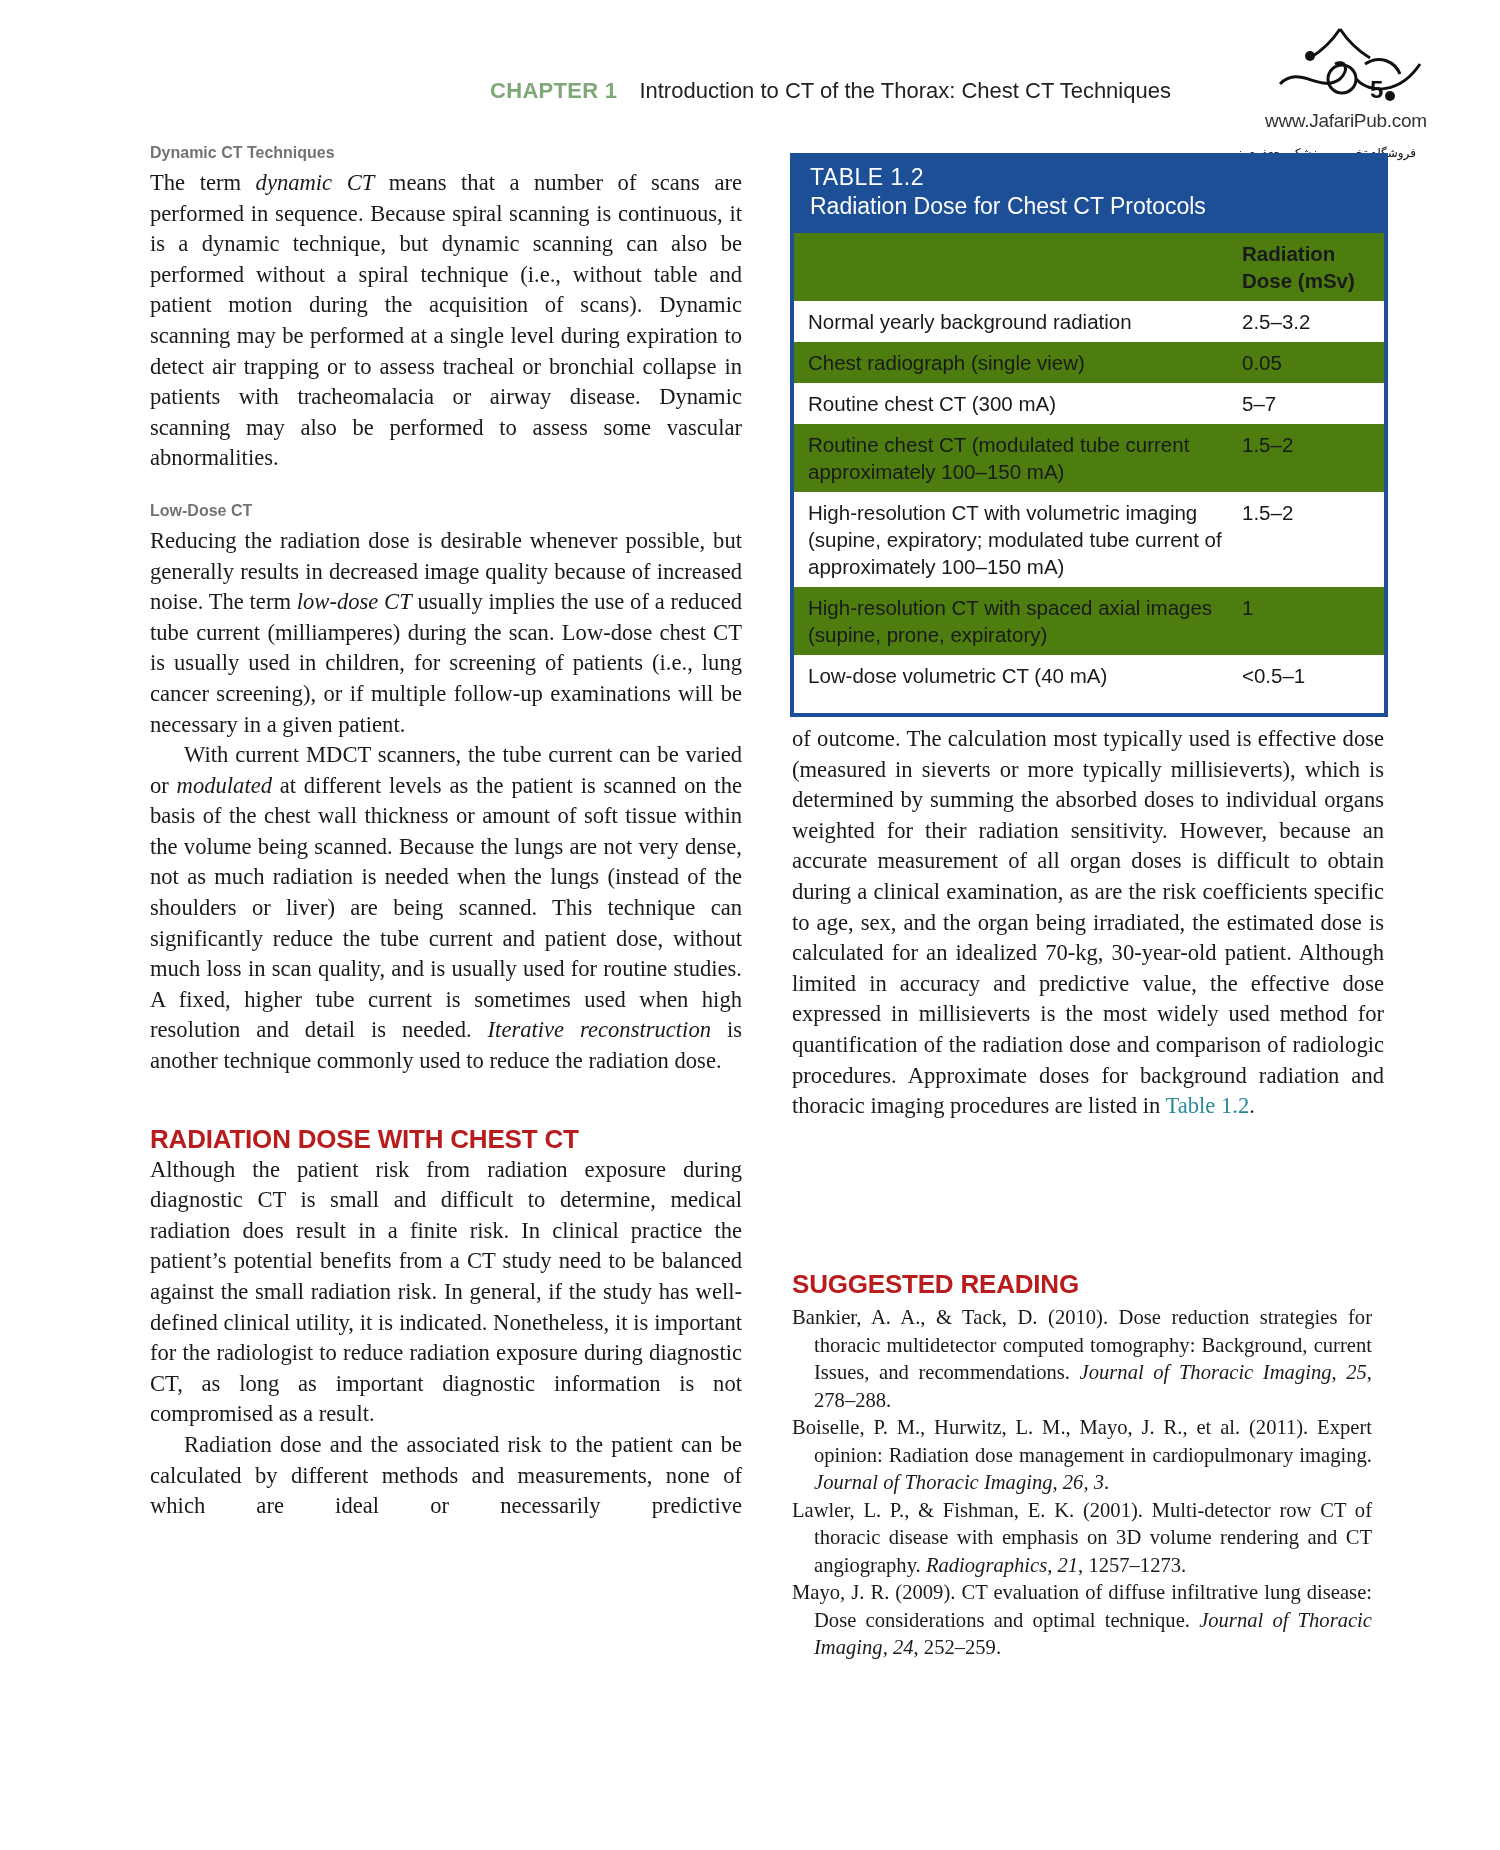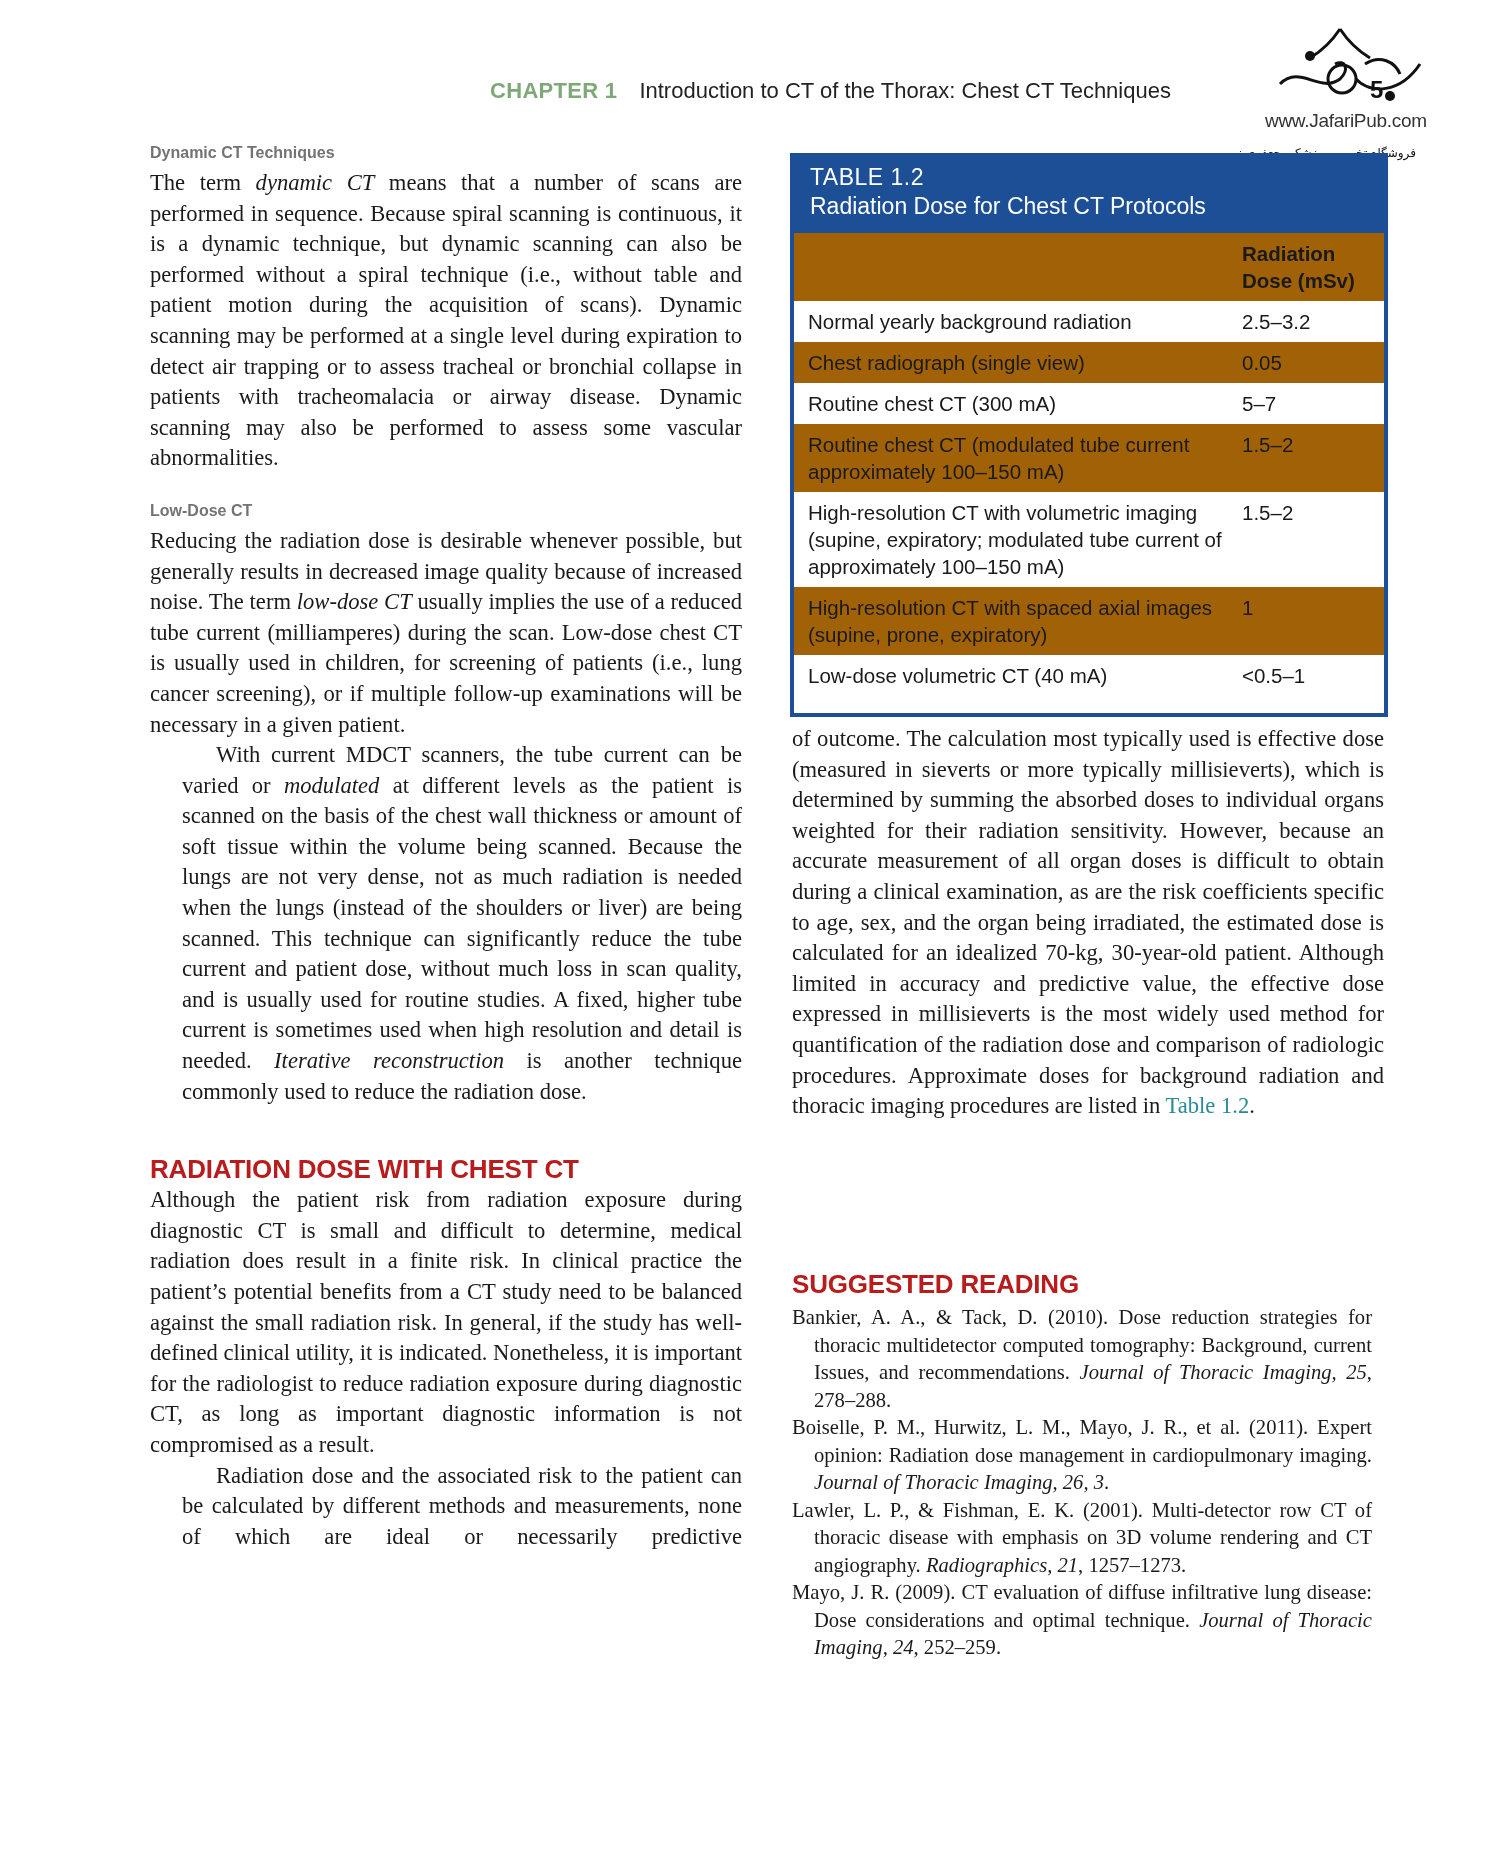--- a/index.html
+++ b/index.html
@@ -9,33 +9,33 @@
   .header .title { color: #222; }
   .page-num { position: absolute; top: 76px; left: 1370px; font-family: "Liberation Sans", sans-serif; font-weight: bold; font-size: 24px; color: #111; }
   .logo { position: absolute; top: 24px; left: 1270px; width: 160px; height: 90px; }
   .logo-url { position: absolute; top: 110px; left: 1265px; font-family: Liberation Sans, sans-serif; font-size: 19px; color: #333; letter-spacing: -0.3px; }
   .logo-persian { position: absolute; top: 146px; left: 1220px; font-family: "DejaVu Sans", sans-serif; font-size: 12px; color: #111; direction: rtl; }
 
   .col { position: absolute; width: 592px; font-size: 22.6px; line-height: 30.6px; text-align: justify; hyphens: manual; }
   .col-left { left: 150px; top: 138px; }
   .col-right { left: 792px; top: 724px; }
   .col p { margin: 0; }
-  .col p.indent { text-indent: 34px; margin-left: 32px; }
+  .col p.indent { text-indent: 34px; }
   .h2 { font-family: "Liberation Sans", sans-serif; font-weight: bold; color: #737373; font-size: 16px; line-height: 30px; margin: 0; }
   .h1 { font-family: "Liberation Sans", sans-serif; font-weight: bold; color: #b91c1c; font-size: 26px; line-height: 32px; margin: 0; letter-spacing: -0.2px; }
   .link { color: #2a8a98; cursor: pointer; }
 
   .table-box { position: absolute; left: 790px; top: 153px; width: 590px; border: 4px solid #1c4f96; border-top: none; background: #fff; font-family: "Liberation Sans", sans-serif; color: #1a1a1a; }
   .table-head { background: #1c4f96; color: #fff; padding: 10px 16px 12px 16px; }
   .table-head .tnum { font-size: 23px; letter-spacing: 0.5px; line-height: 28px; }
   .table-head .ttitle { font-size: 23px; line-height: 30px; }
   table { border-collapse: collapse; width: 100%; font-size: 20.5px; line-height: 27px; }
   td, th { vertical-align: top; text-align: left; padding: 7px 12px 7px 14px; }
   th { font-weight: bold; }
-  tr.shade { background: #a16207; }
+  tr.shade { background: #4d7c0f; }
   td.c2, th.c2 { width: 130px; padding-left: 0; }
 
   .refs { position: absolute; left: 792px; top: 1268px; width: 592px; }
   .ref { font-size: 20.6px; line-height: 27.5px; padding-left: 22px; text-indent: -22px; text-align: justify; margin: 0 12px 0 0; }
 </style>
 </head>
 <body>
 
 <div class="header">
   <span class="chap">CHAPTER 1</span><span class="title">Introduction to CT of the Thorax: Chest CT Techniques</span>

